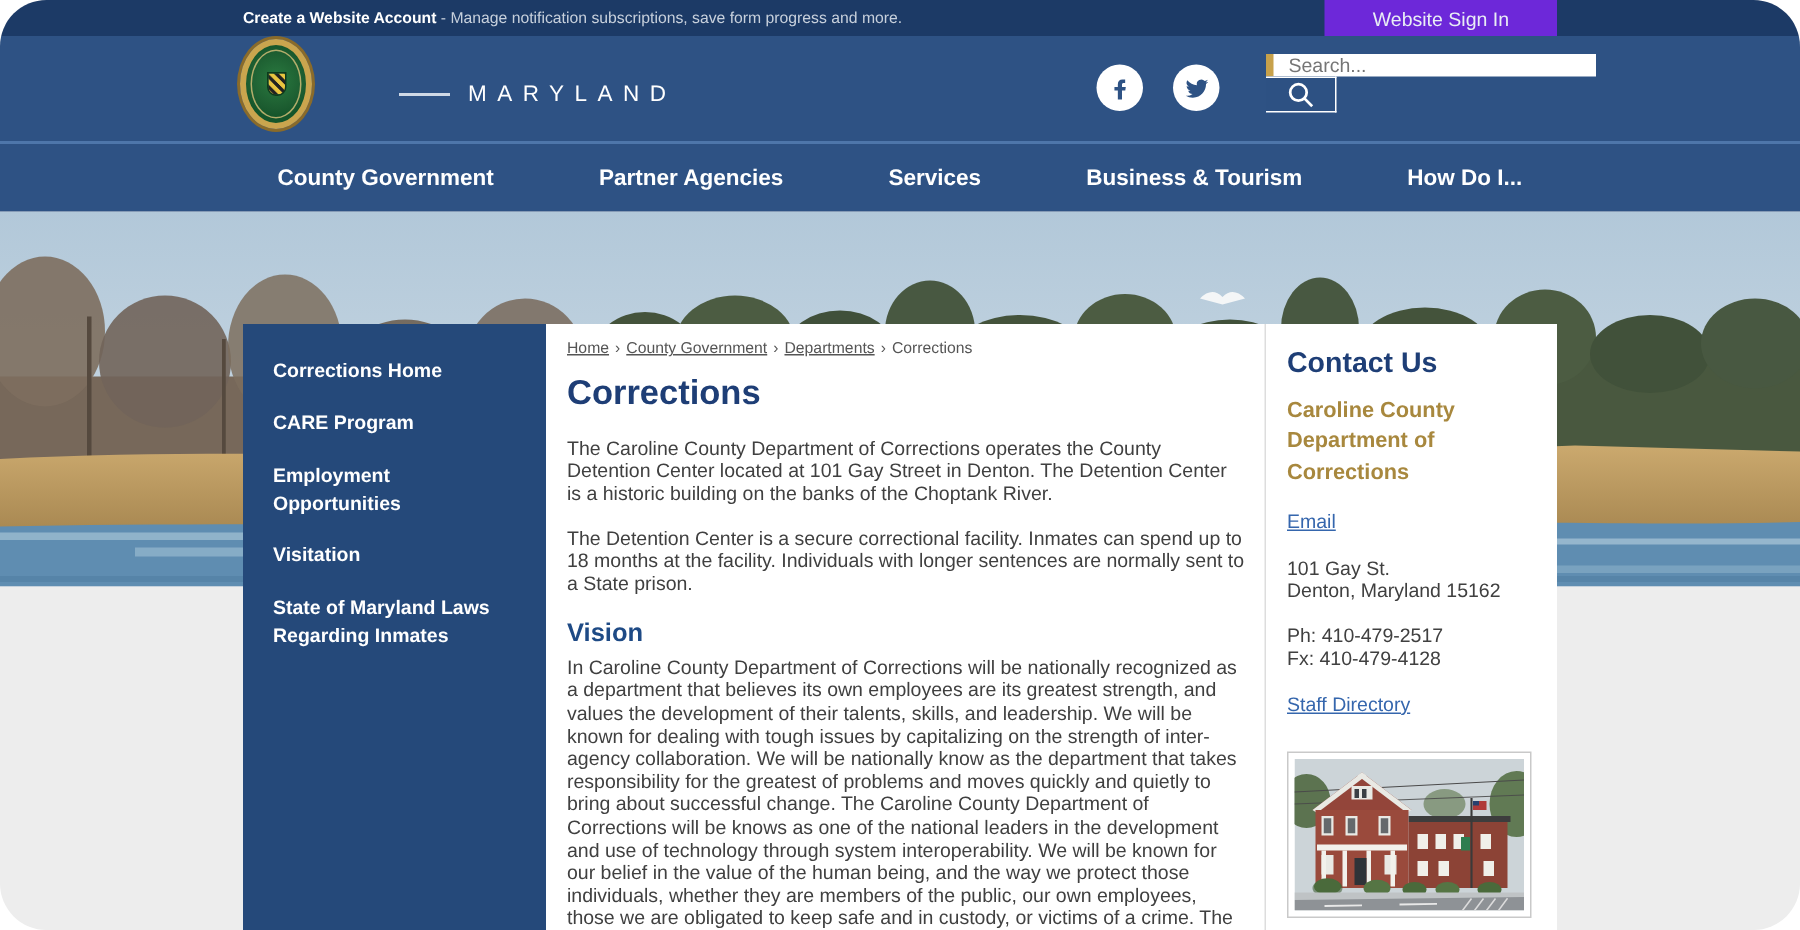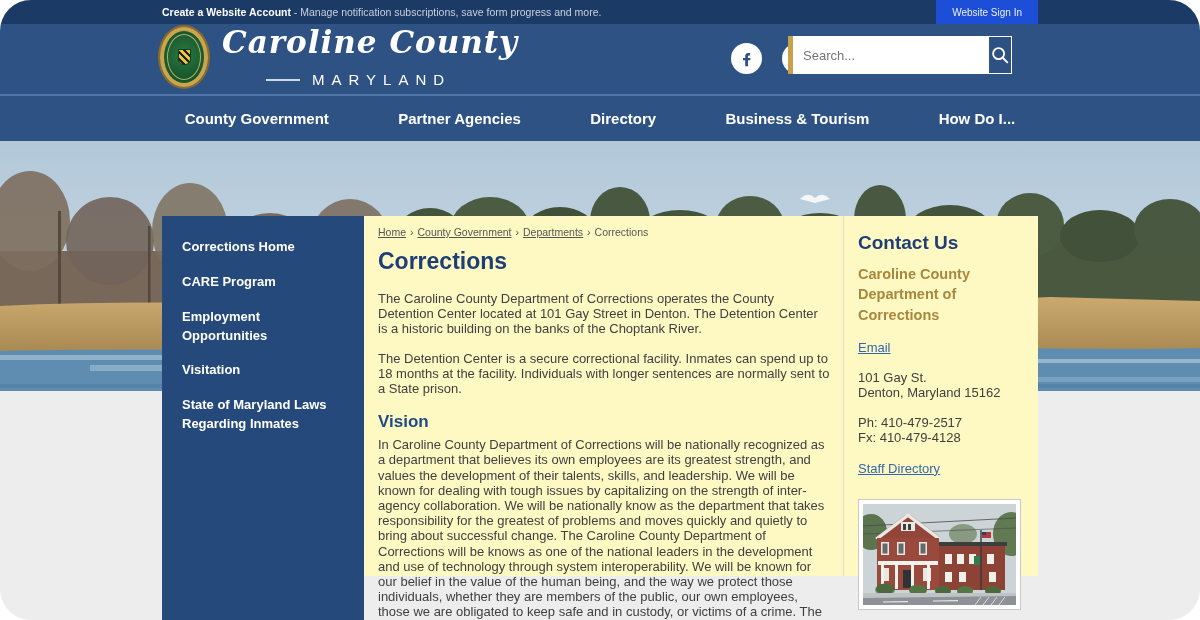--- a/index.html
+++ b/index.html
@@ -4,22 +4,22 @@
 <style>
   * { margin:0; padding:0; box-sizing:border-box; }
   html,body { width:1200px; height:620px; overflow:hidden; font-family:"Liberation Sans", sans-serif; }
   .page { position:relative; width:1200px; height:620px; background:#ededed; overflow:hidden;border-radius:31px; }
 
   
   .topbar { position:absolute; top:0; left:0; width:1200px; height:24px; background:#1c3a66;
             display:flex; align-items:center; justify-content:space-between; padding:0 162px; z-index:6; }
   .topbar-text { font-size:10.5px; color:#c7d0dc; white-space:nowrap; }
   .topbar-text b { color:#ffffff; font-weight:bold; cursor:pointer; }
-  .signin-btn { height:24px; background:#1d4ed8; border:none; color:#e9eef5; font-size:10px;
-                padding:0 16px; cursor:pointer; font-family:inherit; }
+  .signin-btn { height:24px; background:#6d28d9; border:none; color:#e9eef5; font-size:13px;
+                padding:0 32px; cursor:pointer; font-family:inherit; }
 
   
   .header { position:absolute; top:24px; left:0; width:1200px; height:70px; background:#2e5284; z-index:6; }
   .logo { position:absolute; left:160px; top:2px; display:flex; align-items:center; cursor:pointer; }
   .seal { width:48px; height:60px; border-radius:50%; background:radial-gradient(circle at 50% 45%, #2a7a40 0%, #1c5c30 55%, #14552a 70%);
           border:4px solid #caa54e; box-shadow:0 0 0 2px #8a6b2a; position:relative; }
   .seal-shield { position:absolute; left:14px; top:18px; width:13px; height:16px;
           background:
             linear-gradient(45deg, #e9c53f 25%, #222 25%, #222 50%, #e9c53f 50%, #e9c53f 75%, #222 75%);
           background-size:7px 7px; border:1px solid #0e3a1c; border-radius:0 0 6px 6px; }
@@ -27,42 +27,42 @@
   .logo-text { margin-left:14px; color:#fff; }
   .logo-script { font-family:"DejaVu Serif", serif; font-style:italic; font-weight:bold; font-size:31px; line-height:32px; letter-spacing:1px; }
   .logo-sub { display:flex; align-items:center; font-size:15px; letter-spacing:7px; font-weight:normal; margin-left:44px; margin-top:13px; }
   .logo-sub .dash { display:inline-block; width:34px; height:2px; background:#cfd9e6; margin-right:12px; }
 
   .social { position:absolute; left:731px; top:19px; display:flex; gap:20px; }
   .soc-circle { width:31px; height:31px; border-radius:50%; background:#ffffff; display:flex;
                 align-items:center; justify-content:center; cursor:pointer; }
   .soc-circle svg { display:block; }
 
-  .searchbox { position:absolute; left:788px; top:12px; width:220px; height:38px; display:flex; }
+  .searchbox { position:absolute; left:844px; top:12px; width:220px; height:38px; display:flex;flex-direction:column; }
   .search-input { flex:1; border:none; border-left:5px solid #c7a14b; padding:0 10px; font-size:13px;
                   color:#333; font-family:inherit; outline:none; background:#fff; }
   .search-btn { width:47px; background:#2d5183; border:1px solid #fff; border-left:none; cursor:pointer;
                 display:flex; align-items:center; justify-content:center; }
 
   
   .nav { position:absolute; top:94px; left:0; width:1200px; height:47px; background:#2e5284;
          border-top:2px solid #4e76aa; display:flex; align-items:center; justify-content:space-around;
          padding:0 150px; z-index:6; }
   .nav-item { color:#ffffff; font-size:15px; font-weight:bold; cursor:pointer; white-space:nowrap; }
 
   
   .hero { position:absolute; top:141px; left:0; width:1200px; height:250px; z-index:1; }
   .hero svg { width:100%; height:100%; display:block; }
 
   
   .sidebar { position:absolute; left:162px; top:216px; width:202px; height:404px; background:#25497a; z-index:4;
              padding:14px 0; }
   .side-item { color:#ffffff; font-size:13px; font-weight:600; line-height:1.45; padding:8px 20px; cursor:pointer; }
 
-  .panel { position:absolute; left:364px; top:216px; width:674px; height:360px; background:#fef9c3; z-index:4; }
+  .panel { position:absolute; left:364px; top:216px; width:674px; height:404px; background:#ffffff; z-index:4; }
 
   .main-text { position:absolute; left:14px; top:10px; width:452px; }
   .breadcrumb { font-size:10.5px; color:#555; margin-bottom:8px; }
   .breadcrumb a { color:#555; text-decoration:underline; cursor:pointer; }
   .breadcrumb .sep { margin:0 4px; }
   .page-title { font-size:23px; font-weight:bold; color:#1e3e76; margin:10px 0 16px; }
   .body-p { font-size:13px; line-height:15.2px; color:#404040; margin-bottom:14px; }
   .vision-title { font-size:17px; font-weight:bold; color:#1e4a85; margin:16px 0 5px; }
 
   .contact-col { position:absolute; left:479px; top:0; width:195px; height:100%;
@@ -87,21 +87,20 @@
     <button class="signin-btn">Website Sign In</button>
   </div>
 
   <div class="header">
     <div class="logo">
       <div class="seal">
         <div class="seal-ring"></div>
         <div class="seal-shield"></div>
       </div>
       <div class="logo-text">
-        <div class="logo-script">Caroline County</div>
         <div class="logo-sub">
           <span class="dash"></span>
           <span>MARYLAND</span>
         </div>
       </div>
     </div>
 
     <div class="social">
       <div class="soc-circle">
         <svg width="17" height="17" viewBox="0 0 24 24">
@@ -122,21 +121,21 @@
           <circle cx="10.5" cy="10.5" r="6" fill="none" stroke="#ffffff" stroke-width="2"></circle>
           <line x1="15" y1="15" x2="20.5" y2="20.5" stroke="#ffffff" stroke-width="2"></line>
         </svg>
       </button>
     </div>
   </div>
 
   <div class="nav">
     <div class="nav-item">County Government</div>
     <div class="nav-item">Partner Agencies</div>
-    <div class="nav-item">Directory</div>
+    <div class="nav-item">Services</div>
     <div class="nav-item">Business &amp; Tourism</div>
     <div class="nav-item">How Do I...</div>
   </div>
 
   <div class="hero">
     <svg viewBox="0 0 1200 250" preserveAspectRatio="none">
       <defs>
         <linearGradient id="sky" x1="0" y1="0" x2="0" y2="1">
           <stop offset="0" stop-color="#b2c8d9"></stop>
             <stop offset="1" stop-color="#d2dee7"></stop>

